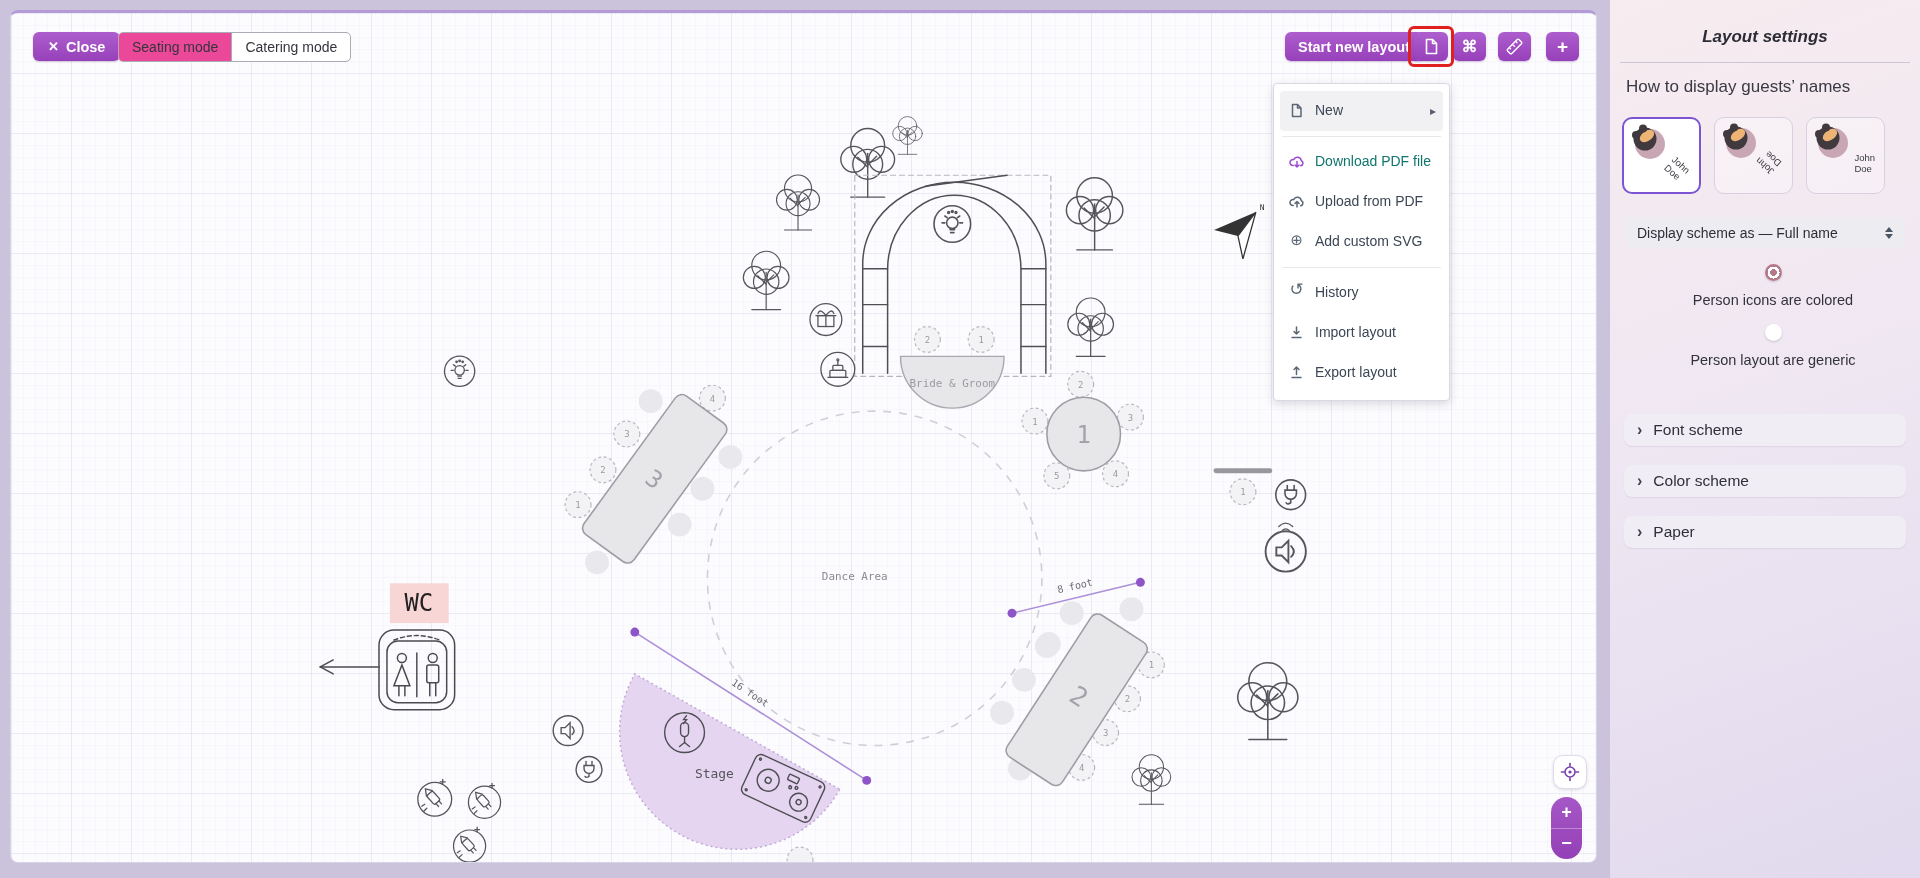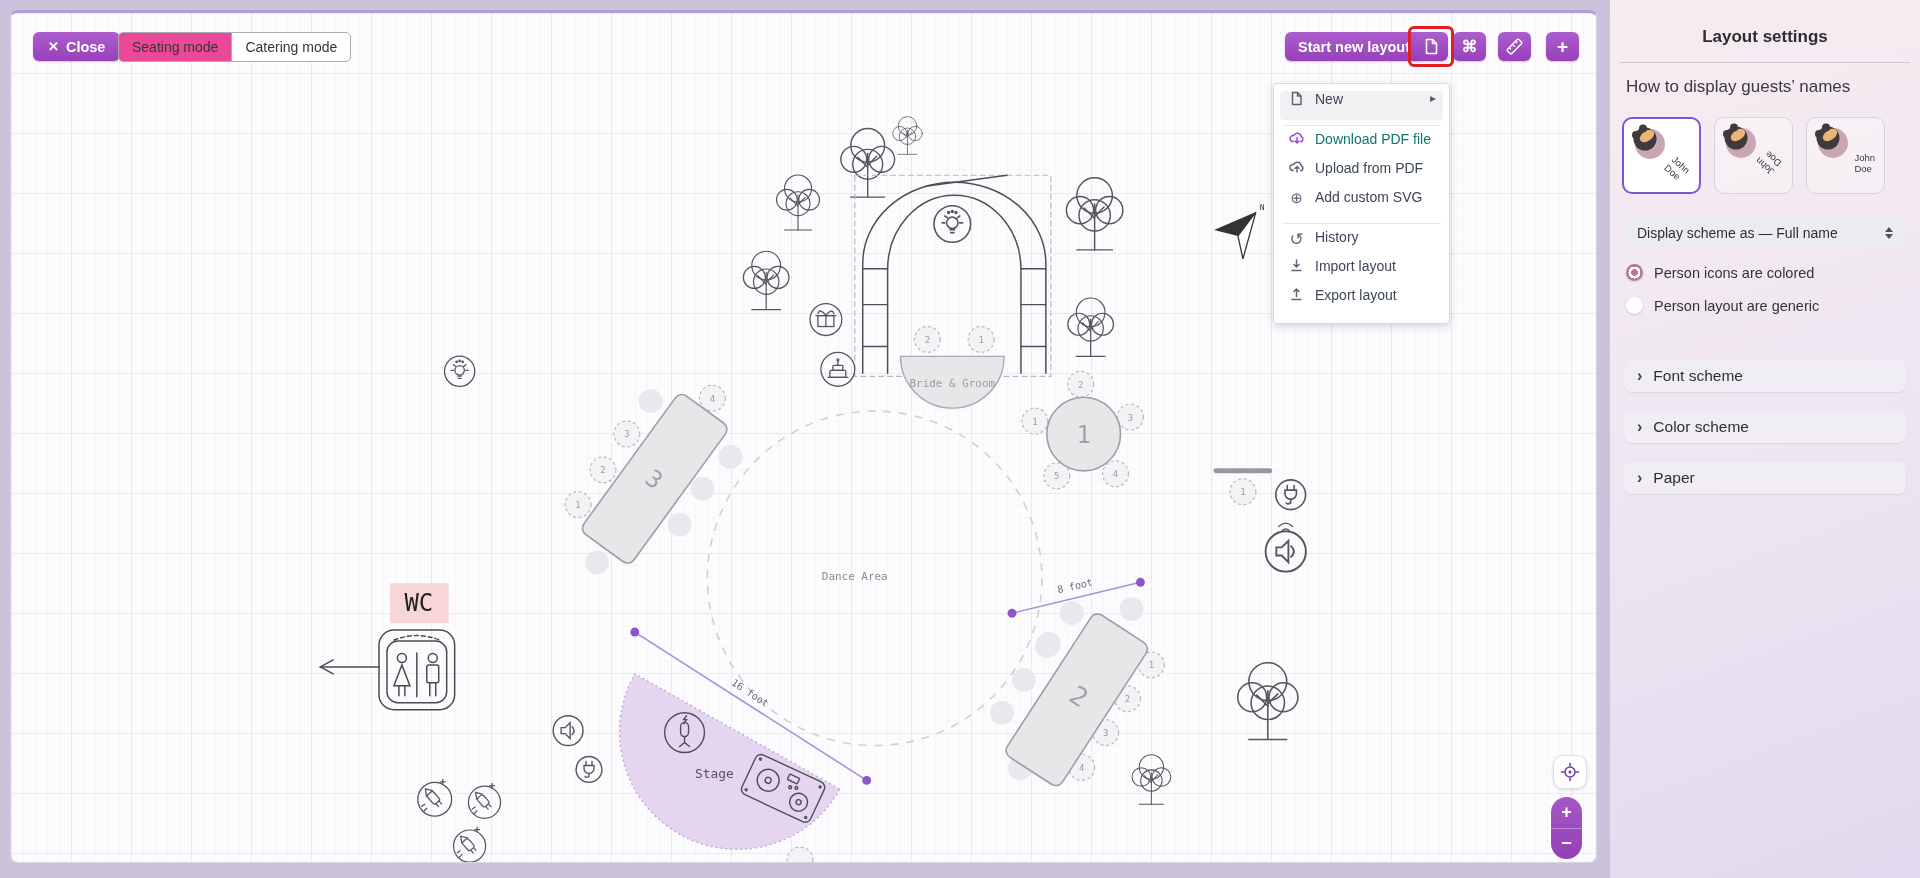--- a/index.html
+++ b/index.html
@@ -28,60 +28,60 @@
   .start-btn{left:1274px;top:19px;padding:8px 13px;}
   .icon-btn{position:absolute;width:33px;height:29px;padding:0;}
   .red-box{position:absolute;left:1397px;top:13px;width:46px;height:41px;border:3px solid #e01f1f;
     border-radius:6px;display:flex;align-items:center;justify-content:center;background:transparent;z-index:6;}
   .red-box .icon-btn{position:static;width:34px;height:29px;}
   
   .menu{position:absolute;left:1262px;top:70px;width:177px;background:#fff;border:1px solid #d9d9e2;
     border-radius:4px;box-shadow:0 3px 10px rgba(60,50,90,.18);padding:7px 6px;z-index:10;}
   .submenu{position:absolute;left:1440px;top:66px;width:180px;background:#fff;border:1px solid #d9d9e2;
     border-radius:4px;box-shadow:0 3px 10px rgba(60,50,90,.18);padding:8px 6px;z-index:11;}
-  .mi{display:flex;align-items:flex-start;gap:9px;height:29px;padding:0 7px;border-radius:4px;
+  .mi{display:flex;align-items:flex-end;gap:9px;height:40px;padding:13px 7px;border-radius:4px;
     font-size:14px;color:#3c4654;cursor:pointer;}
   .mi .mic{width:19px;display:flex;align-items:center;justify-content:center;color:#5b6775;font-size:15px;}
   .mi.hl{background:#f1f1f4;}
   .mi.accent{color:#0f766e;}
   .mi.accent .mic{color:#9b4ad1;}
   .mi .grow{flex:1;}
   .mi .sub-arrow{color:#555e6a;font-size:12px;}
   .mdiv{height:1px;background:#e7e7ec;margin:5px 2px;}
   
   .locate-btn{position:absolute;left:1542px;top:742px;width:34px;height:34px;background:#fff;
     border:1px solid #e2dcea;border-radius:10px;display:flex;align-items:center;justify-content:center;
     box-shadow:0 1px 3px rgba(80,60,110,.18);cursor:pointer;z-index:5;}
   .zoom-pill{position:absolute;left:1540px;top:784px;width:31px;height:62px;border-radius:16px;
     background:linear-gradient(#a657c6,#9340b6);display:flex;flex-direction:column;z-index:5;
     color:#fff;font-size:18px;font-weight:bold;}
   .zoom-pill div{flex:1;display:flex;align-items:center;justify-content:center;cursor:pointer;}
   .zoom-pill .zi{border-bottom:1px solid rgba(255,255,255,.35);}
   
   .sidebar{position:absolute;left:1610px;top:0;width:310px;height:878px;
     background:linear-gradient(160deg,#f7ecef 0%,#efe7f2 45%,#e1daee 100%);}
-  .sb-title{margin-top:27px;text-align:center;font-size:17px;font-weight:bold;color:#2c2c36;}
+  .sb-title{margin-top:27px;text-align:center;font-size:17px;font-weight:bold;color:#2c2c36;font-style:italic;}
   .sb-divider{height:1px;background:#cdc6d7;margin:15px 10px 0 10px;}
   .sb-heading{margin:14px 16px 0 16px;font-size:17px;color:#3a3a44;}
   .avatar-row{display:flex;gap:13px;margin:20px 0 0 12px;}
   .av-card{position:relative;width:79px;height:77px;border-radius:10px;border:1.5px solid #d6d0e0;
     background:rgba(255,255,255,.35);cursor:pointer;}
   .av-card.sel{background:#fff;border:2px solid #7d55d4;}
   .av-icon{position:absolute;left:5px;top:4px;}
   .av-name{position:absolute;font-size:9.5px;line-height:11px;color:#38383f;white-space:pre-line;}
   .av-card:nth-child(1) .av-name{right:11px;bottom:12px;transform:rotate(42deg);}
   .av-card:nth-child(2) .av-name{right:13px;bottom:20px;transform:rotate(221deg);}
   .av-card:nth-child(3) .av-name{right:9px;bottom:19px;}
   .sb-select{margin:23px 16px 0 16px;height:31px;background:#ececf1;border-radius:6px;display:flex;
     align-items:center;justify-content:space-between;padding:0 11px;font-size:14px;color:#2e2e38;cursor:pointer;}
   .updn{display:flex;flex-direction:column;gap:2px;}
   .updn i{width:0;height:0;border-left:4.5px solid transparent;border-right:4.5px solid transparent;}
   .updn .u{border-bottom:5px solid #4a5562;}
   .updn .d{border-top:5px solid #4a5562;}
-  .radio-row{display:flex;align-items:center;gap:11px;margin:16px 0 0 16px;cursor:pointer;}
+  .radio-row{display:flex;align-items:center;gap:11px;margin:16px 0 0 16px;cursor:pointer;flex-direction:column;}
   .radio{width:17px;height:17px;border-radius:50%;background:#fff;box-shadow:0 1px 2px rgba(90,70,110,.25);}
   .radio.on{background:radial-gradient(circle,#b5798c 0 3.5px,#ffffff 3.5px 6px,#b5798c 6px 100%);}
   .radio-label{font-size:14.5px;color:#33333d;}
   .sections{margin:46px 14px 0 14px;display:flex;flex-direction:column;gap:19px;}
   .sec-bar{height:32px;background:#f0edf4;border-radius:8px;display:flex;align-items:center;
     padding:0 13px;gap:11px;font-size:15.5px;color:#2f2f39;cursor:pointer;box-shadow:0 1px 1px rgba(120,100,140,.12);}
   .sec-bar .chev{color:#3f3f4a;font-size:16px;font-weight:bold;}
   
   text{font-family:"DejaVu Sans Mono",monospace;}
 </style>

